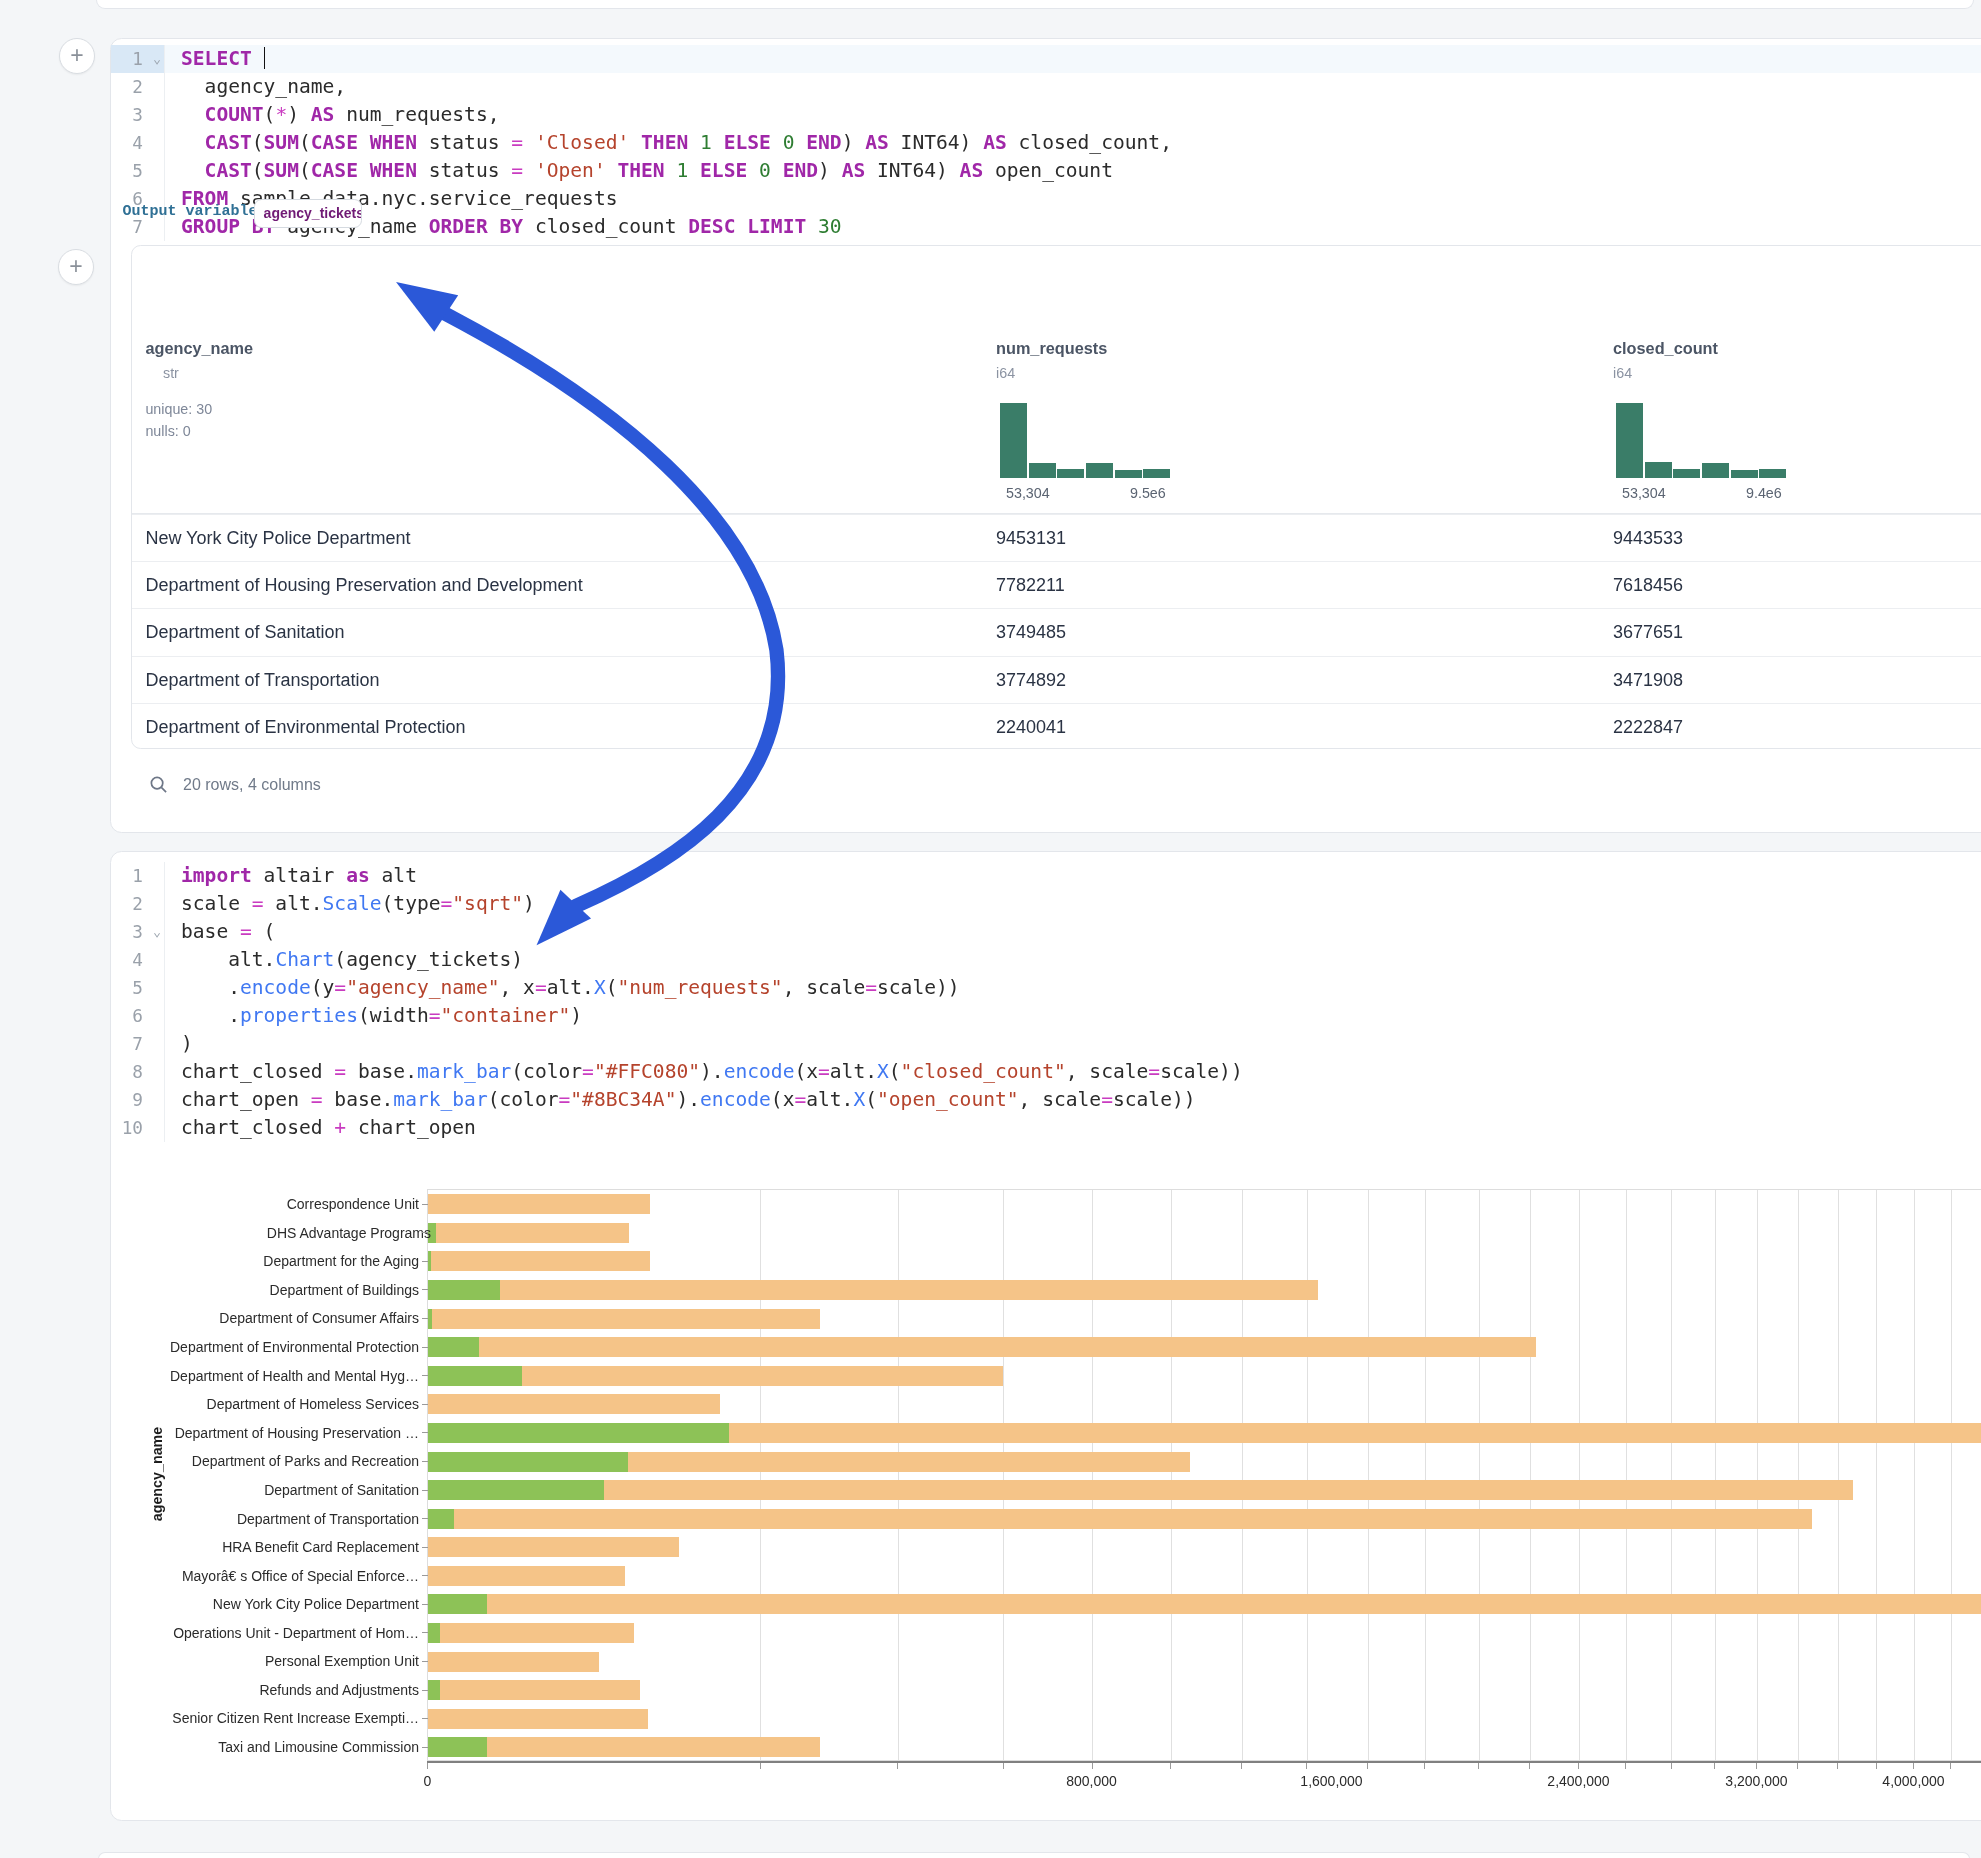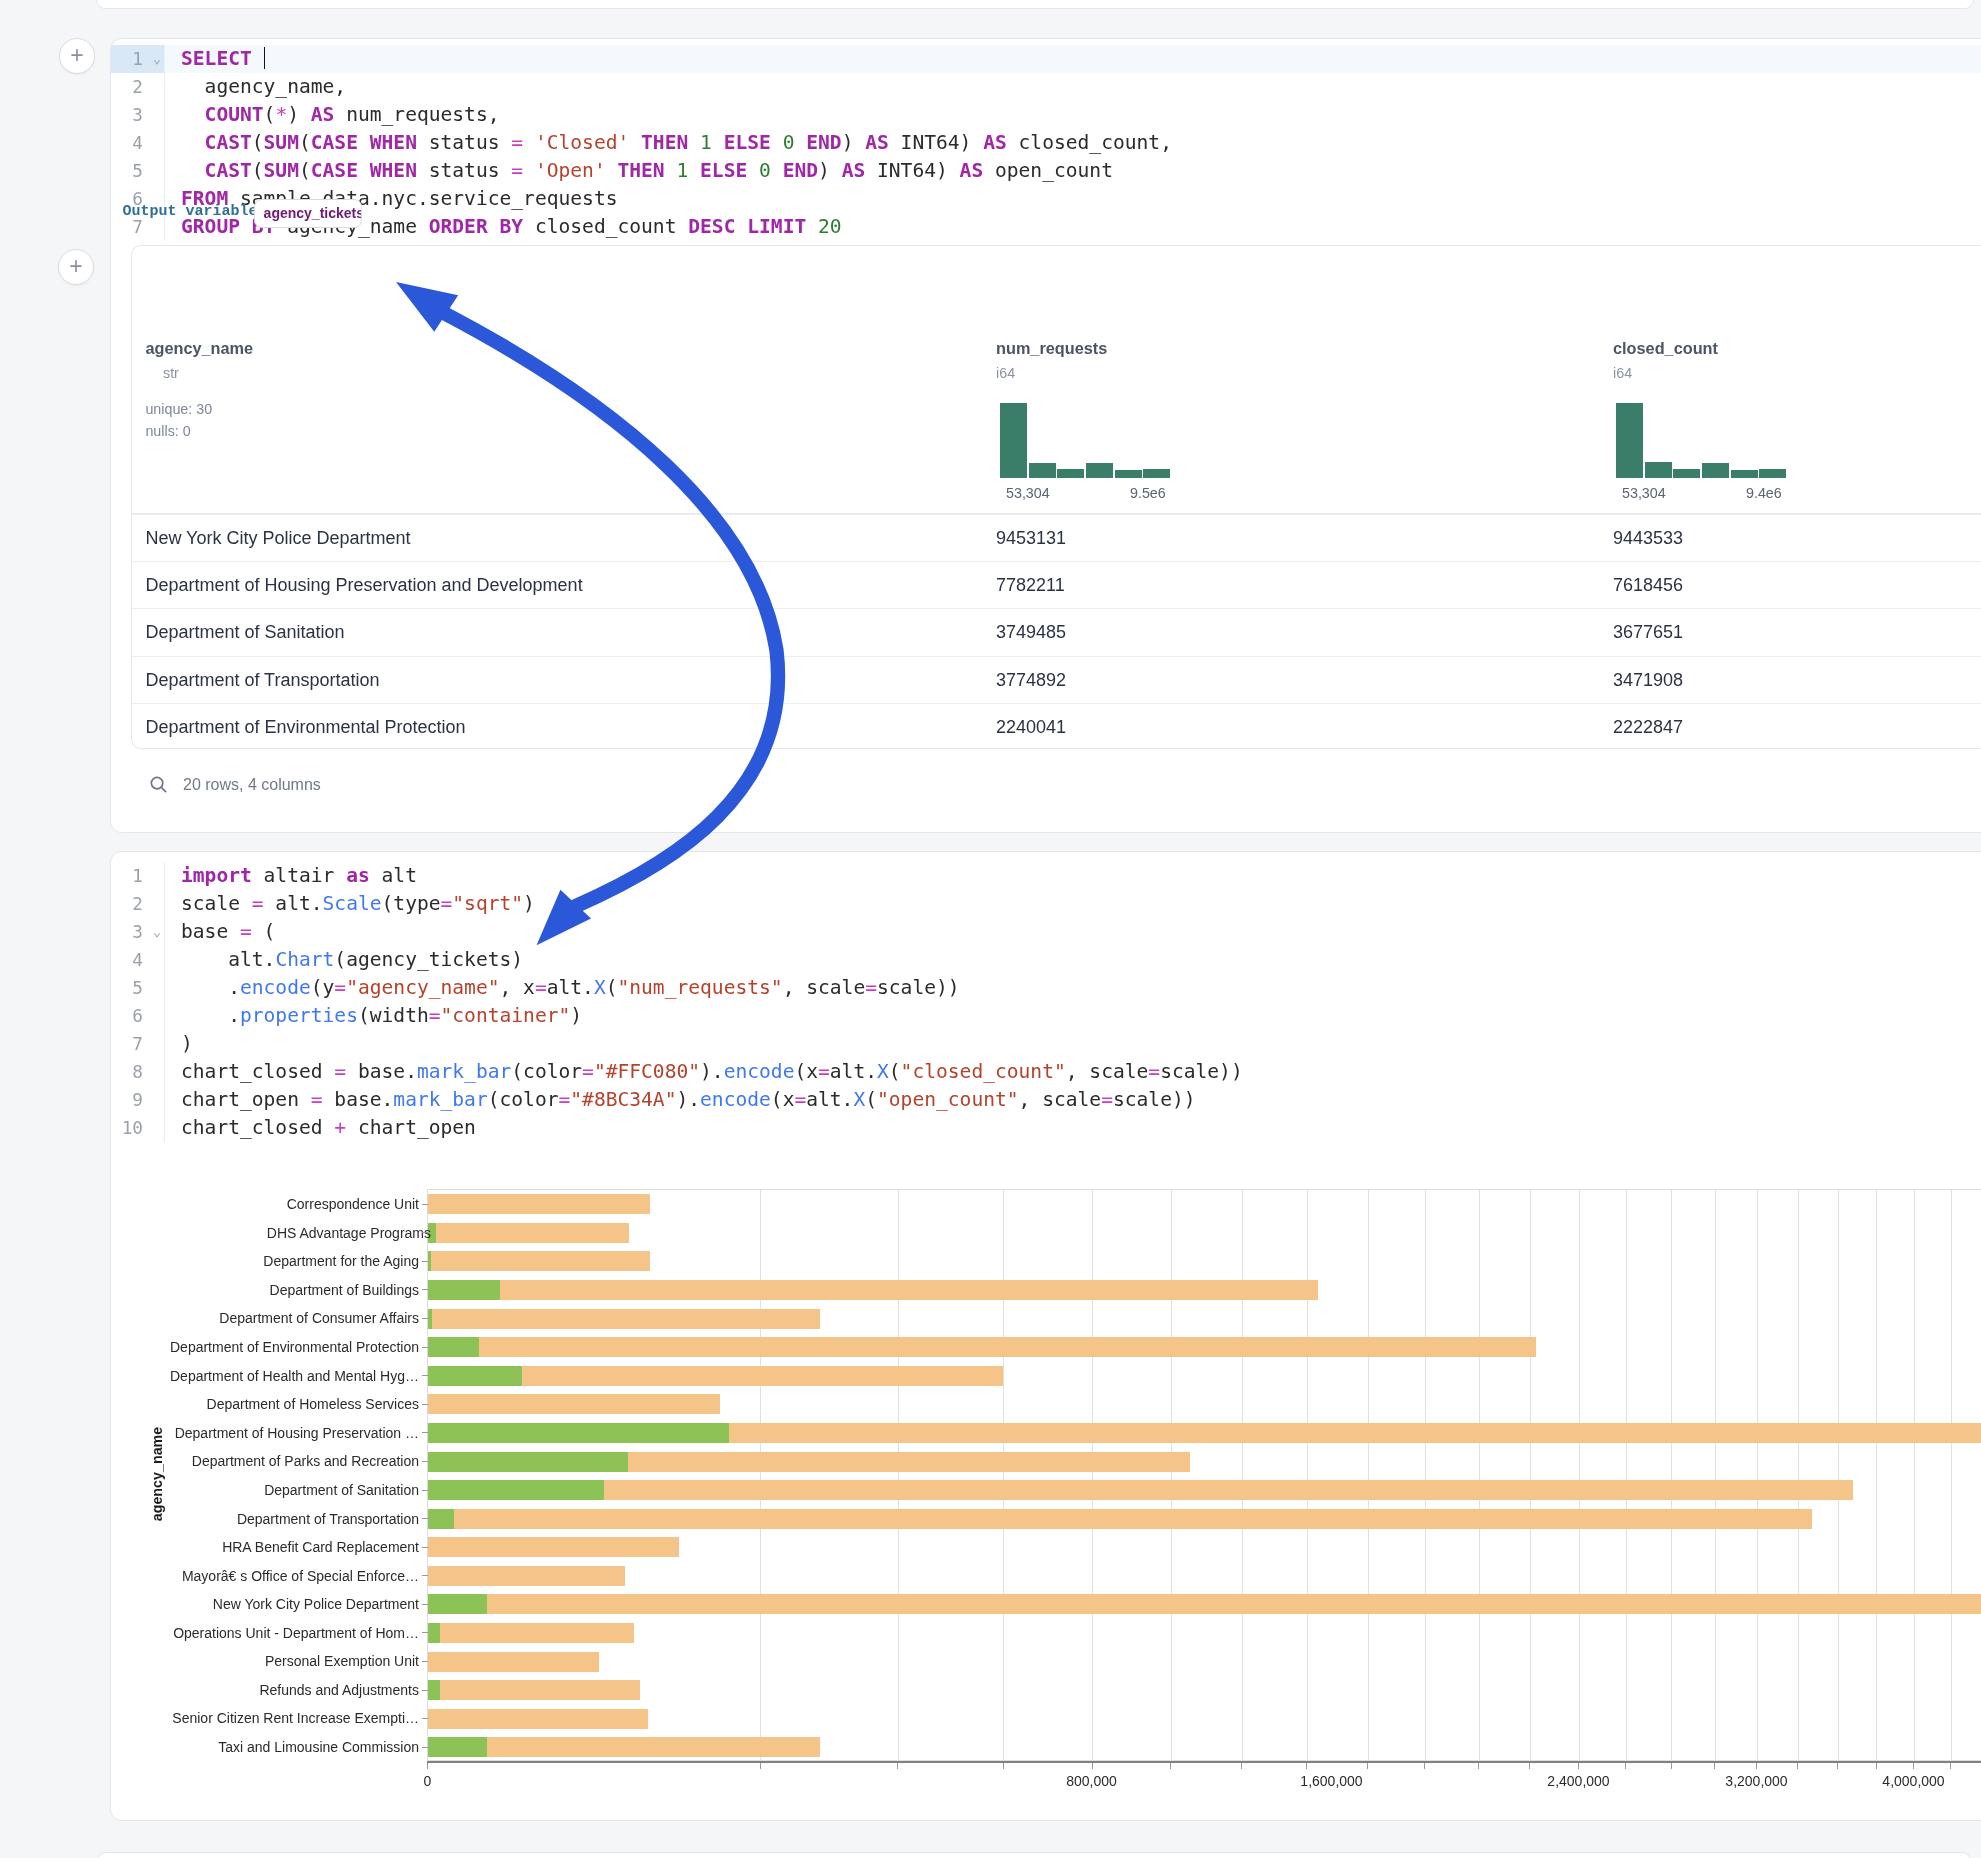--- a/index.html
+++ b/index.html
@@ -64,21 +64,21 @@
 <div class="plus-btn" style="left:58px; top:249px;">+</div>
 
 <div class="card" id="sql-cell" style="left:110px; top:38px; width:1888px; height:795px;">
   <div class="code-block" id="sql-code" style="top:5.7px;">
       <div class="cl active"><span class="gut"><span class="lnum">1</span><span class="fold">⌄</span></span><span class="src"><span class="tk-k">SELECT</span><span class="tk-t"> </span><span class="caret"></span></span></div>
       <div class="cl"><span class="gut"><span class="lnum">2</span></span><span class="src"><span class="tk-t">  agency_name,</span></span></div>
       <div class="cl"><span class="gut"><span class="lnum">3</span></span><span class="src"><span class="tk-t">  </span><span class="tk-k">COUNT</span><span class="tk-t">(</span><span class="tk-o">*</span><span class="tk-t">) </span><span class="tk-k">AS</span><span class="tk-t"> num_requests,</span></span></div>
       <div class="cl"><span class="gut"><span class="lnum">4</span></span><span class="src"><span class="tk-t">  </span><span class="tk-k">CAST</span><span class="tk-t">(</span><span class="tk-k">SUM</span><span class="tk-t">(</span><span class="tk-k">CASE</span><span class="tk-t"> </span><span class="tk-k">WHEN</span><span class="tk-t"> status </span><span class="tk-o">=</span><span class="tk-t"> </span><span class="tk-s">'Closed'</span><span class="tk-t"> </span><span class="tk-k">THEN</span><span class="tk-t"> </span><span class="tk-n">1</span><span class="tk-t"> </span><span class="tk-k">ELSE</span><span class="tk-t"> </span><span class="tk-n">0</span><span class="tk-t"> </span><span class="tk-k">END</span><span class="tk-t">) </span><span class="tk-k">AS</span><span class="tk-t"> INT64) </span><span class="tk-k">AS</span><span class="tk-t"> closed_count,</span></span></div>
       <div class="cl"><span class="gut"><span class="lnum">5</span></span><span class="src"><span class="tk-t">  </span><span class="tk-k">CAST</span><span class="tk-t">(</span><span class="tk-k">SUM</span><span class="tk-t">(</span><span class="tk-k">CASE</span><span class="tk-t"> </span><span class="tk-k">WHEN</span><span class="tk-t"> status </span><span class="tk-o">=</span><span class="tk-t"> </span><span class="tk-s">'Open'</span><span class="tk-t"> </span><span class="tk-k">THEN</span><span class="tk-t"> </span><span class="tk-n">1</span><span class="tk-t"> </span><span class="tk-k">ELSE</span><span class="tk-t"> </span><span class="tk-n">0</span><span class="tk-t"> </span><span class="tk-k">END</span><span class="tk-t">) </span><span class="tk-k">AS</span><span class="tk-t"> INT64) </span><span class="tk-k">AS</span><span class="tk-t"> open_count</span></span></div>
       <div class="cl"><span class="gut"><span class="lnum">6</span></span><span class="src"><span class="tk-k">FROM</span><span class="tk-t"> sample_data.nyc.service_requests</span></span></div>
-      <div class="cl"><span class="gut"><span class="lnum">7</span></span><span class="src"><span class="tk-k">GROUP BY</span><span class="tk-t"> agency_name </span><span class="tk-k">ORDER BY</span><span class="tk-t"> closed_count </span><span class="tk-k">DESC</span><span class="tk-t"> </span><span class="tk-k">LIMIT</span><span class="tk-t"> </span><span class="tk-n">20</span></span></div>
+      <div class="cl"><span class="gut"><span class="lnum">7</span></span><span class="src"><span class="tk-k">GROUP BY</span><span class="tk-t"> agency_name </span><span class="tk-k">ORDER BY</span><span class="tk-t"> closed_count </span><span class="tk-k">DESC</span><span class="tk-t"> </span><span class="tk-k">LIMIT</span><span class="tk-t"> </span><span class="tk-n">30</span></span></div>
     </div>
 
   <div class="outvar-label" style="left:11.5px; top:164px;font-family:Liberation Mono, monospace;">Output variable:</div>
   <div class="outvar-pill" style="left:143px; top:160px;">agency_tickets</div>
 
   <div class="card" id="table-card" style="left:20px; top:206px; width:1859px; height:504px; border-radius:9.6px;">
     <div id="table-header" style="position:absolute; left:0; right:0; top:0; height:268px; border-bottom:1px solid #e6e9ed;">
         <div class="th-name" style="left:13.4px; top:93px;">agency_name</div>
            <div class="th-type" style="left:31px; top:119px;">str</div>
         <div class="th-stat" style="left:13.4px; top:155px;">unique: 30</div>

